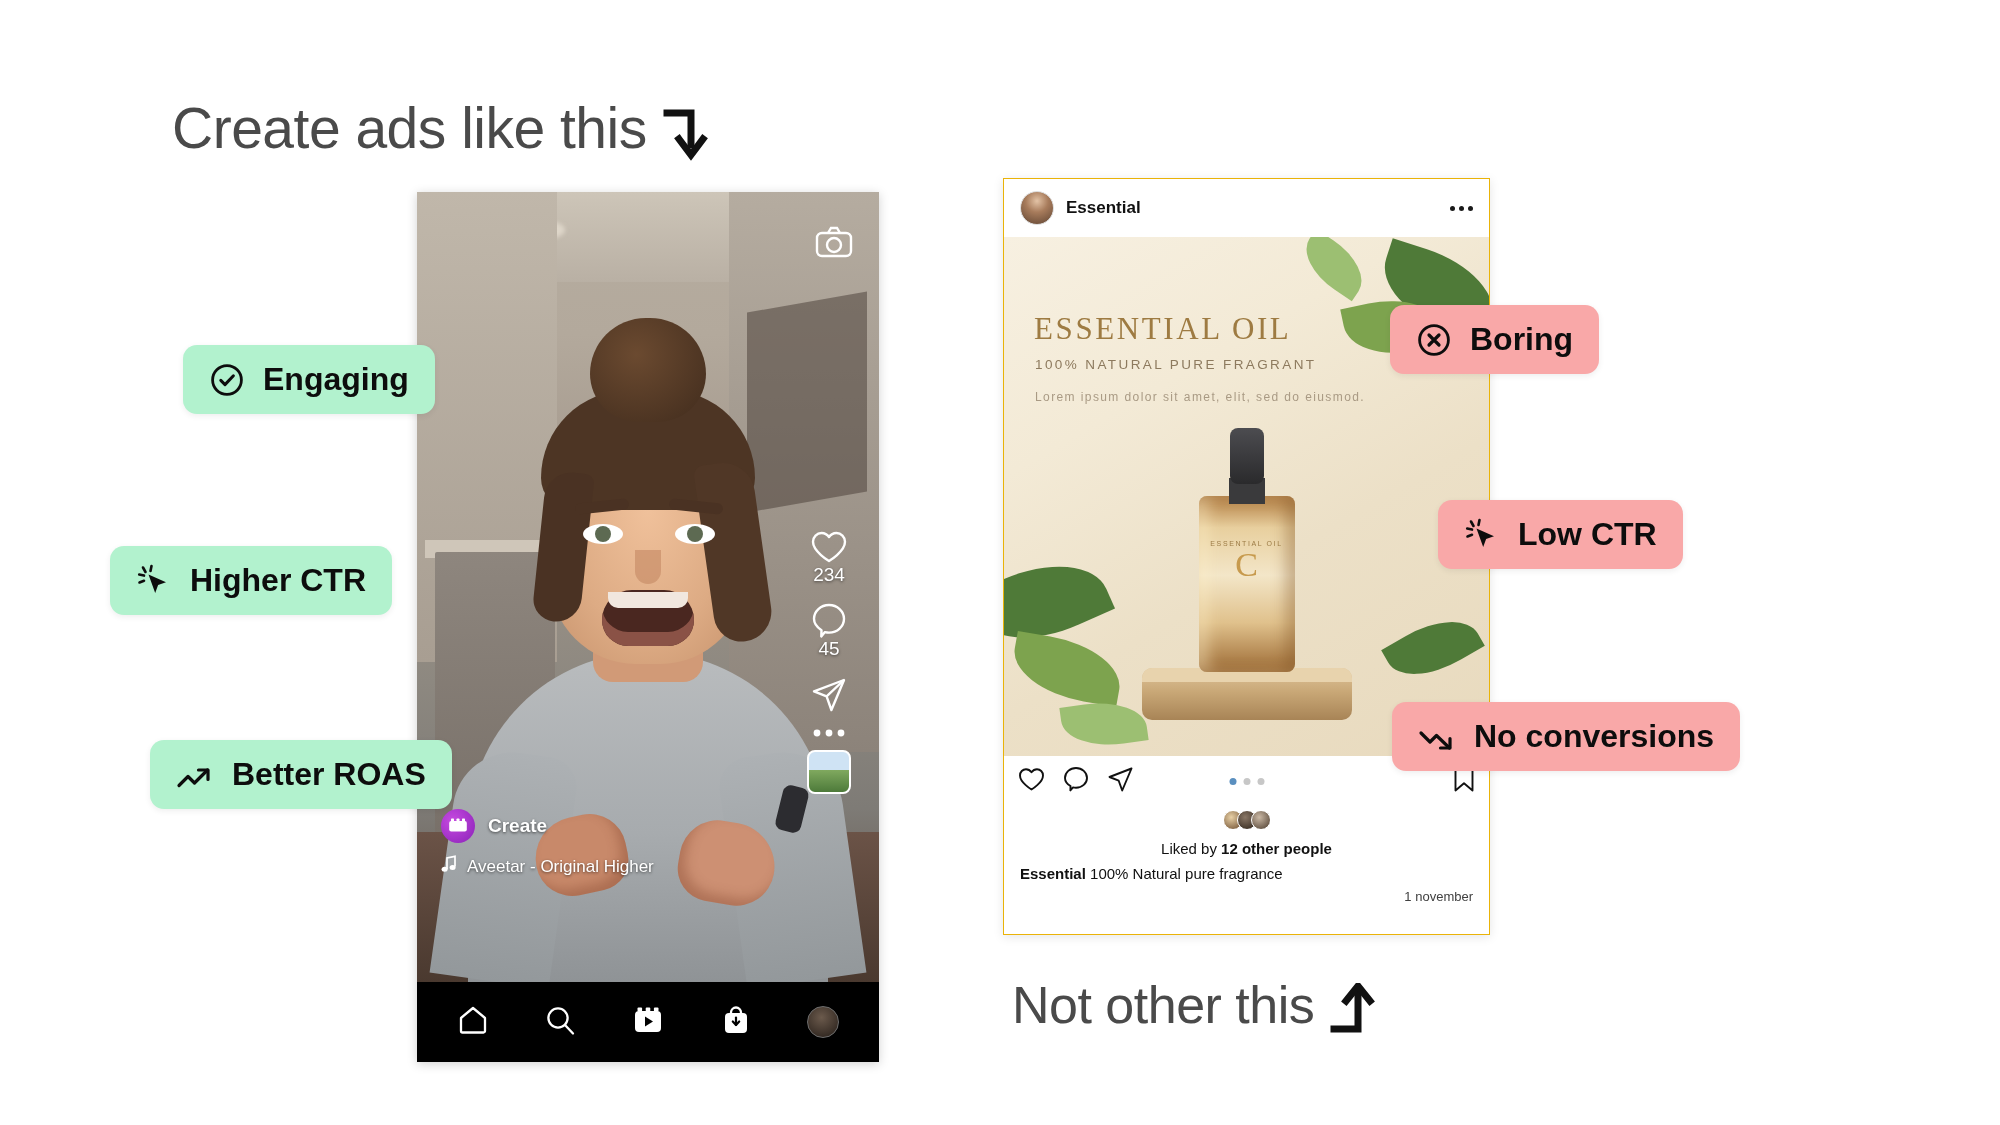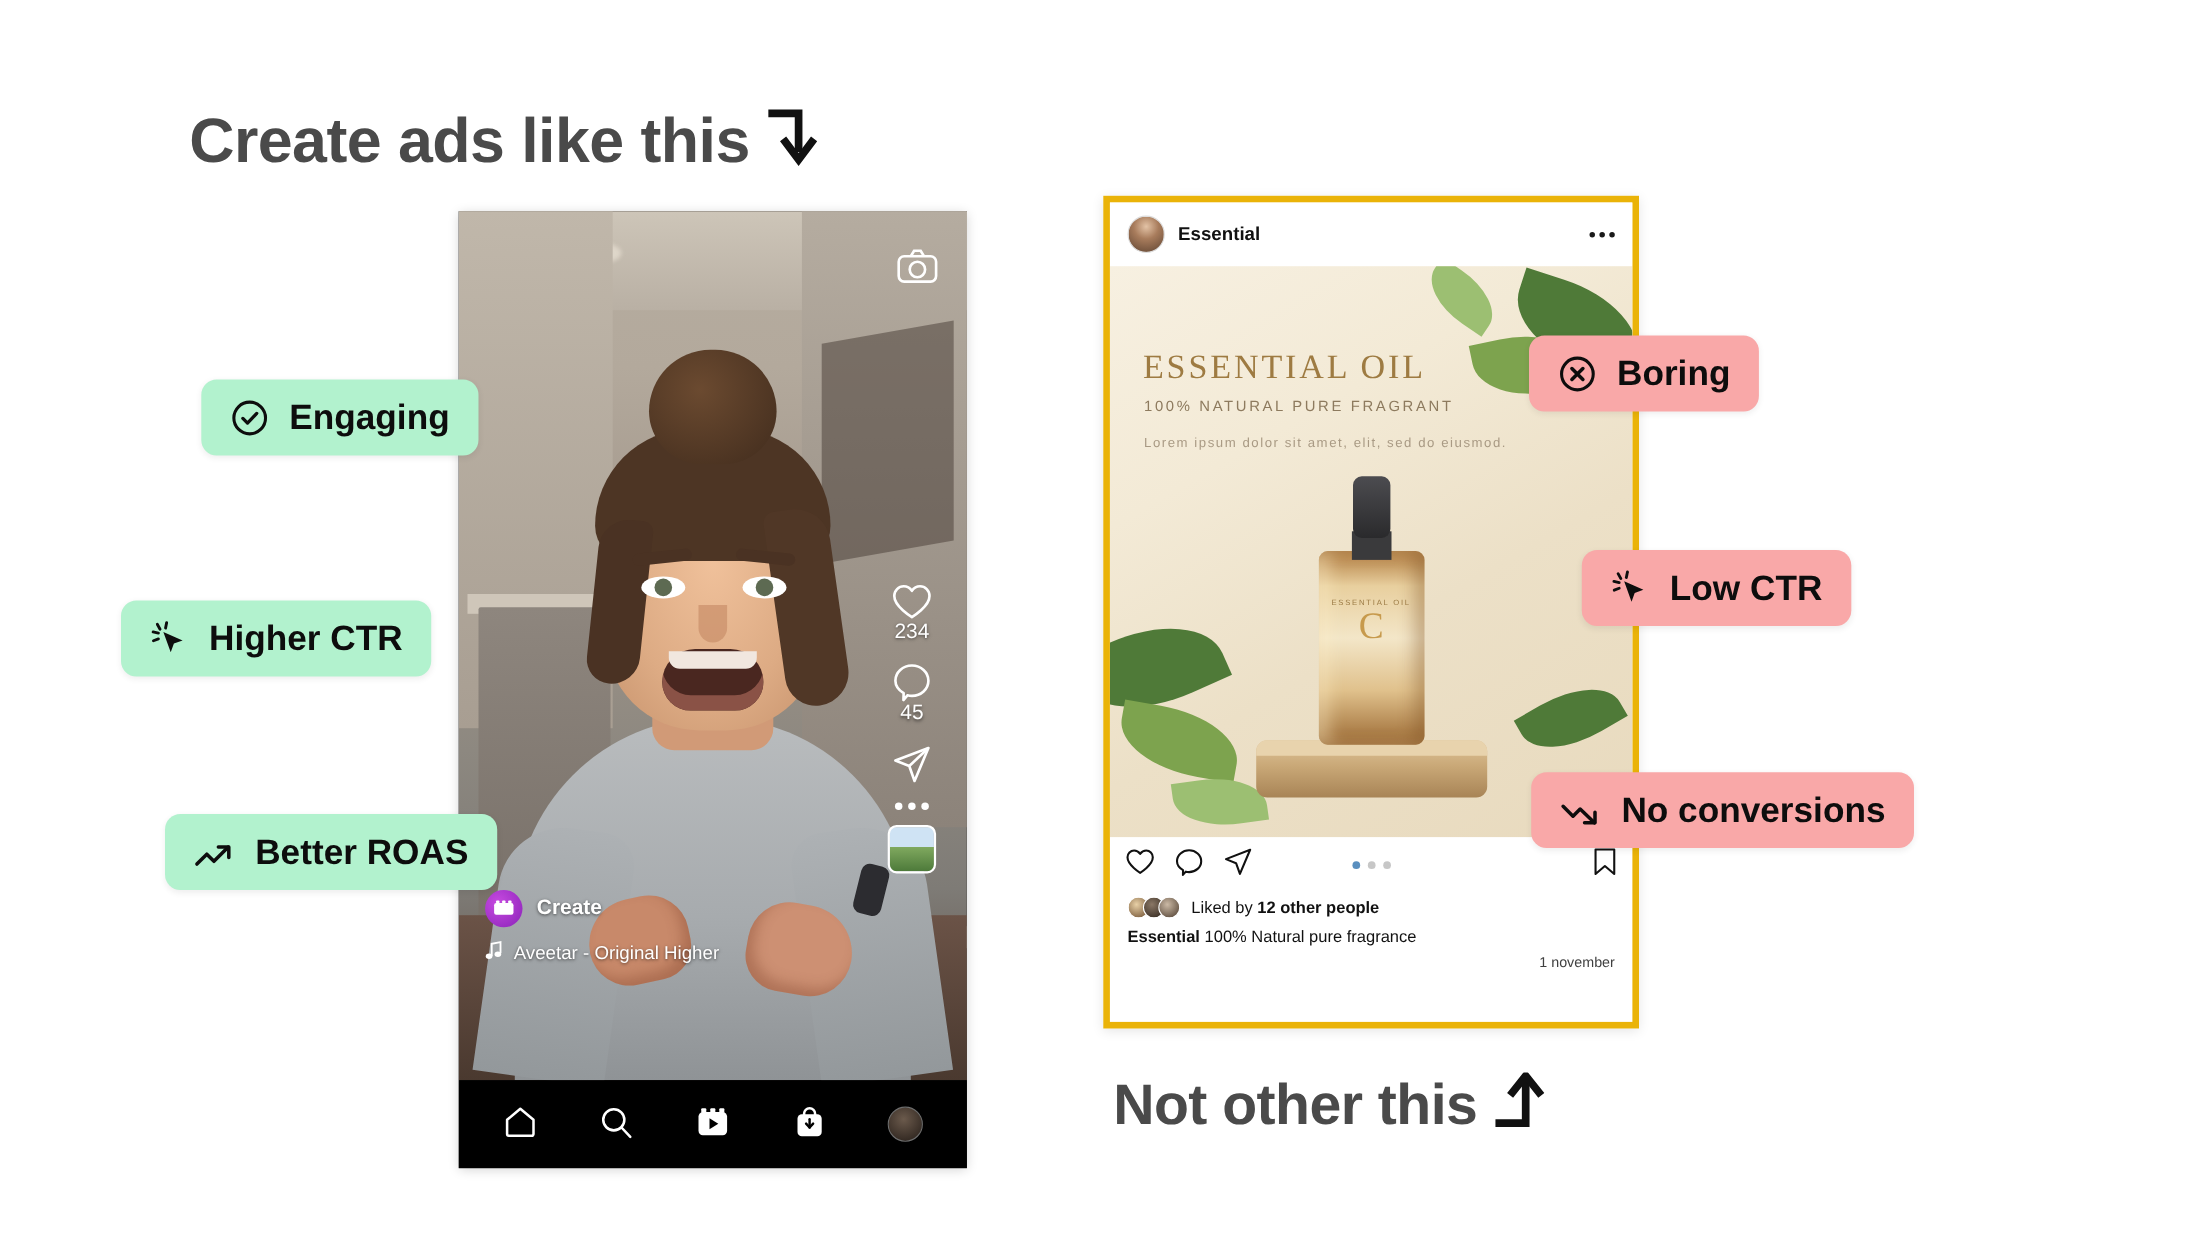--- a/index.html
+++ b/index.html
@@ -7,26 +7,26 @@
     width: 2000px; height: 1125px;
     background: #ffffff;
     font-family: "Liberation Sans", sans-serif;
     overflow: hidden;
   }
   .stage { position: relative; width: 2000px; height: 1125px; background:#fff; }
 
   
   .headline {
     position: absolute;
-    font-weight: 700;
+    font-weight: 400;
     color: #4a4a4a;
     letter-spacing: -0.5px;
     white-space: nowrap;
     display: flex;
-    align-items: flex-start;
+    align-items: flex-end;
     gap: 16px;
   }
   #headline-top { left: 172px; top: 95px; font-size: 57px; }
   #headline-bottom { left: 1012px; top: 975px; font-size: 52px; }
   .arrow-svg { display:block; }
 
   
   .phone {
     position: absolute;
     left: 417px; top: 192px;
@@ -113,21 +113,21 @@
     position:absolute; left:0; right:0; bottom:0; height:80px;
     background:#000; display:flex; align-items:center; justify-content:space-around; padding:0 12px;
   }
   .nav-avatar { width:32px; height:32px; border-radius:50%; background:radial-gradient(circle at 45% 35%, #6b5a4c, #241c17); border:1px solid #6e6e6e; }
 
   
   .igcard {
     position:absolute; left:1003px; top:178px;
     width:487px; height:757px;
     background:#fff;
-    border:6px solid #eab308;
+    border:1px solid #eab308;
     box-shadow: 0 2px 10px rgba(0,0,0,.10);
     overflow:hidden;
   }
   .ig-head { height:58px; display:flex; align-items:center; padding:0 16px; gap:12px; background:#fff; }
   .ig-avatar {
     width:34px; height:34px; border-radius:50%;
     background: radial-gradient(circle at 50% 28%, #e3c3a6 0%, #a87c5c 40%, #5e4331 100%);
     border:1px solid #ddd;
   }
   .ig-user { font-size:17px; font-weight:700; color:#111; flex:1; }
@@ -173,21 +173,21 @@
   .neck { position:absolute; left:50%; transform:translateX(-50%); bottom:252px; width:36px; height:26px; background:#3a3a3c; }
   .cap { position:absolute; left:50%; transform:translateX(-50%); bottom:272px; width:34px; height:56px; border-radius:8px; background:linear-gradient(180deg,#4c4c50,#2a2a2c); }
 
   .ig-actions { height:50px; display:flex; align-items:center; padding:0 14px; gap:18px; position:relative; }
   .ig-dotsrow { position:absolute; left:50%; transform:translateX(-50%); display:flex; gap:7px; align-items:center; }
   .ig-dotsrow i { width:7px; height:7px; border-radius:50%; background:#c7c7c7; display:block; }
   .ig-dotsrow i.on { background:#5a8fbf; }
   .ig-bookmark { margin-left:auto; }
 
   .ig-meta { padding:4px 16px 0; }
-  .liked-row { display:flex; align-items:center; gap:10px; margin-bottom:8px; }
+  .liked-row { display:flex; align-items:center; gap:10px; margin-bottom:8px;flex-direction:column; }
   .liked-faces { display:flex; }
   .liked-faces span { width:20px; height:20px; border-radius:50%; border:1.5px solid #fff; margin-left:-6px; display:block; }
   .liked-faces span:first-child { margin-left:0; }
   .liked-text { font-size:15px; color:#111; }
   .liked-text b { font-weight:700; }
   .cap-line { font-size:15px; color:#111; margin-bottom:7px; }
   .cap-line b { font-weight:700; }
   .date-line { font-size:13px; color:#404040;text-align:right; }
 
   

